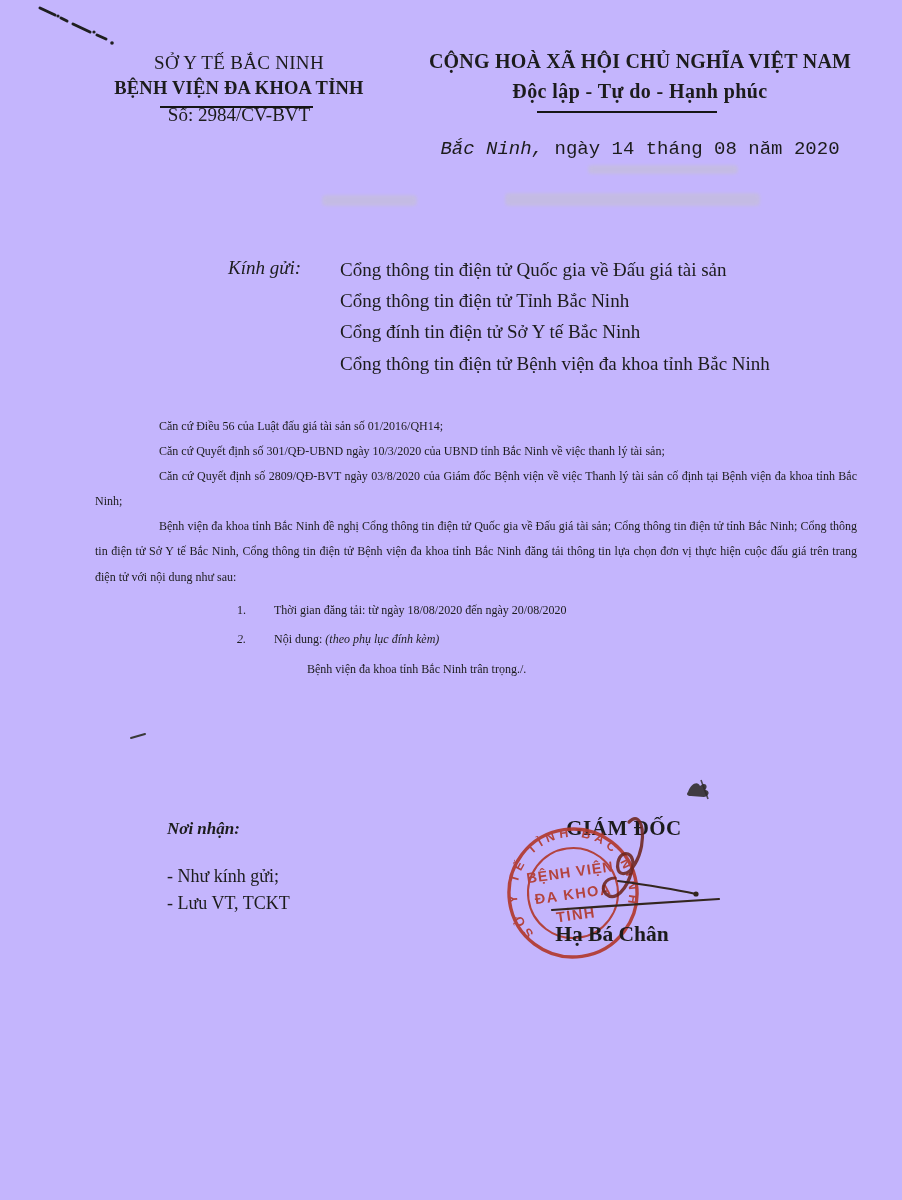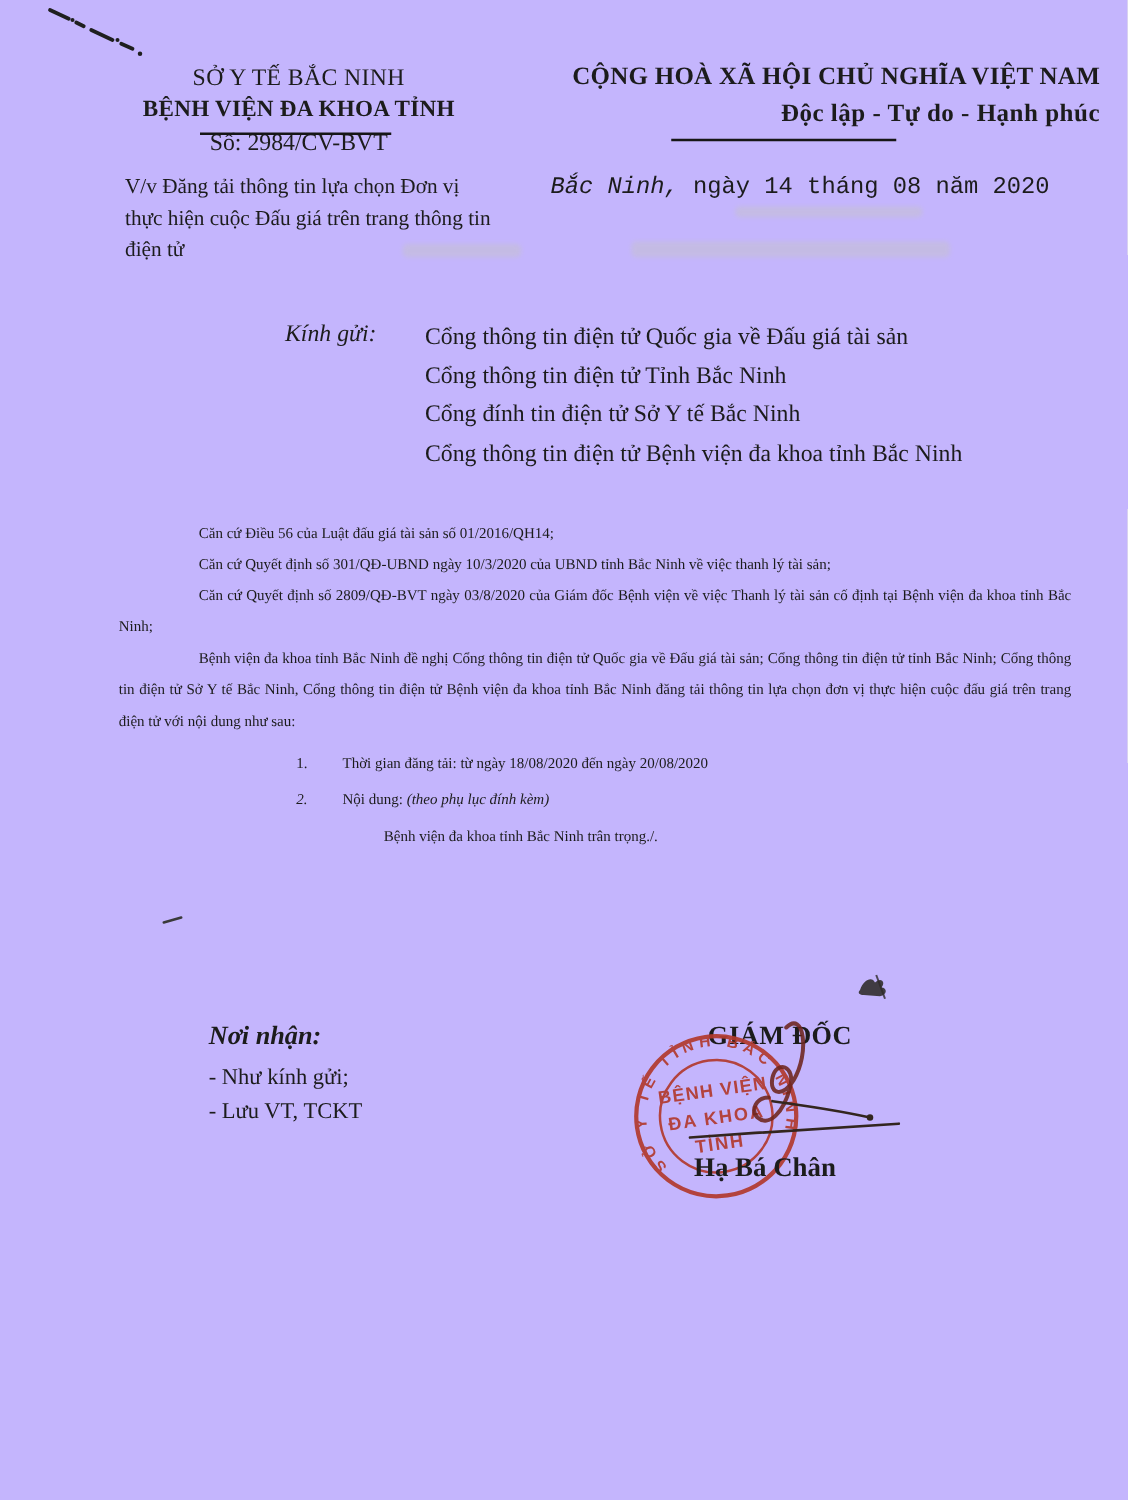--- a/index.html
+++ b/index.html
@@ -16,21 +16,21 @@
   .hl { left:78px; top:52px; width:322px; text-align:center; }
   .hl-agency { font-size:19px; letter-spacing:0.3px; }
   .hl-unit   { font-size:18.5px; font-weight:bold; margin-top:4px; letter-spacing:0.2px; }
   .hl-number { font-size:19px; margin-top:5px; }
   .rule { background:#161616; height:2px; }
   .rule-unit  { left:160px; top:106px; width:153px; }
   .rule-motto { left:537px; top:111px; width:180px; }
   .hl-subject { left:100px; top:136px; width:300px; font-size:17px; line-height:25.5px; }
 
   
-  .hr { left:400px; top:50px; width:480px; text-align:right; }
+  .hr { left:400px; top:50px; width:480px; text-align:center; }
   .hr-national { font-size:20px; font-weight:bold; letter-spacing:0.2px; }
   .hr-motto    { font-size:20px; font-weight:bold; margin-top:7px; letter-spacing:0.4px; }
   .date-line   { left:400px; top:138px; width:480px; text-align:center; font-size:19px;font-family:Liberation Mono, monospace; }
 
   
   .bleed { background:#c6c6be; opacity:0.38; filter:blur(1.6px); border-radius:4px; }
 
   
   .salutation-label { left:228px; top:257px; font-size:19px; font-style:italic; }
   .recipients { left:340px; top:254px; width:520px; font-size:19px; line-height:31.2px; }
@@ -38,21 +38,21 @@
   
   .bodytext { left:95px; top:414px; width:762px; font-size:12px; line-height:25.1px; }
   .bodytext p { margin:0; text-align:justify; text-indent:64px; }
   .li { display:flex; margin-left:142px; line-height:29px; }
   .li-first { margin-top:6px; }
   .li .num { width:37px; flex:0 0 37px; }
   .closing { padding-left:212px; margin-top:2px; line-height:27px; }
 
   
   .footer-left { left:167px; top:815px; font-size:18px; line-height:27.5px; }
-  .footer-label { font-size:21px; font-weight:bold; font-style:italic; margin-bottom:5px; }
+  .footer-label { font-size:17px; font-weight:bold; font-style:italic; margin-bottom:20px; }
   .sig-title { left:514px; top:816px; width:220px; text-align:center; font-size:21px; font-weight:bold; letter-spacing:0.5px; }
   .sig-name  { left:502px; top:922px; width:220px; text-align:center; font-size:21.5px; font-weight:bold; }
 
   svg { display:block; }
 </style>
 </head>
 <body>
 
 <div class="page">
 
@@ -67,21 +67,20 @@
     <circle cx="66" cy="32" r="1.6" fill="#1f1f1f"></circle>
     <circle cx="84" cy="43" r="1.8" fill="#1f1f1f"></circle>
   </svg>
 
   <div class="abs hl">
     <div class="hl-agency">SỞ Y TẾ BẮC NINH</div>
     <div class="hl-unit">BỆNH VIỆN ĐA KHOA TỈNH</div>
     <div class="hl-number">Số: 2984/CV-BVT</div>
   </div>
   <div class="abs rule rule-unit"></div>
-  <div class="abs hl-subject">V/v Đăng tải thông tin lựa chọn Đơn vị thực hiện cuộc Đấu giá trên trang thông tin điện tử</div>
 
   <div class="abs hr">
     <div class="hr-national">CỘNG HOÀ XÃ HỘI CHỦ NGHĨA VIỆT NAM</div>
     <div class="hr-motto">Độc lập - Tự do - Hạnh phúc</div>
   </div>
   <div class="abs rule rule-motto"></div>
   <div class="abs date-line">
     <span class="it">Bắc Ninh,</span>
     <span>ngày 14 tháng 08 năm 2020</span>
   </div>

